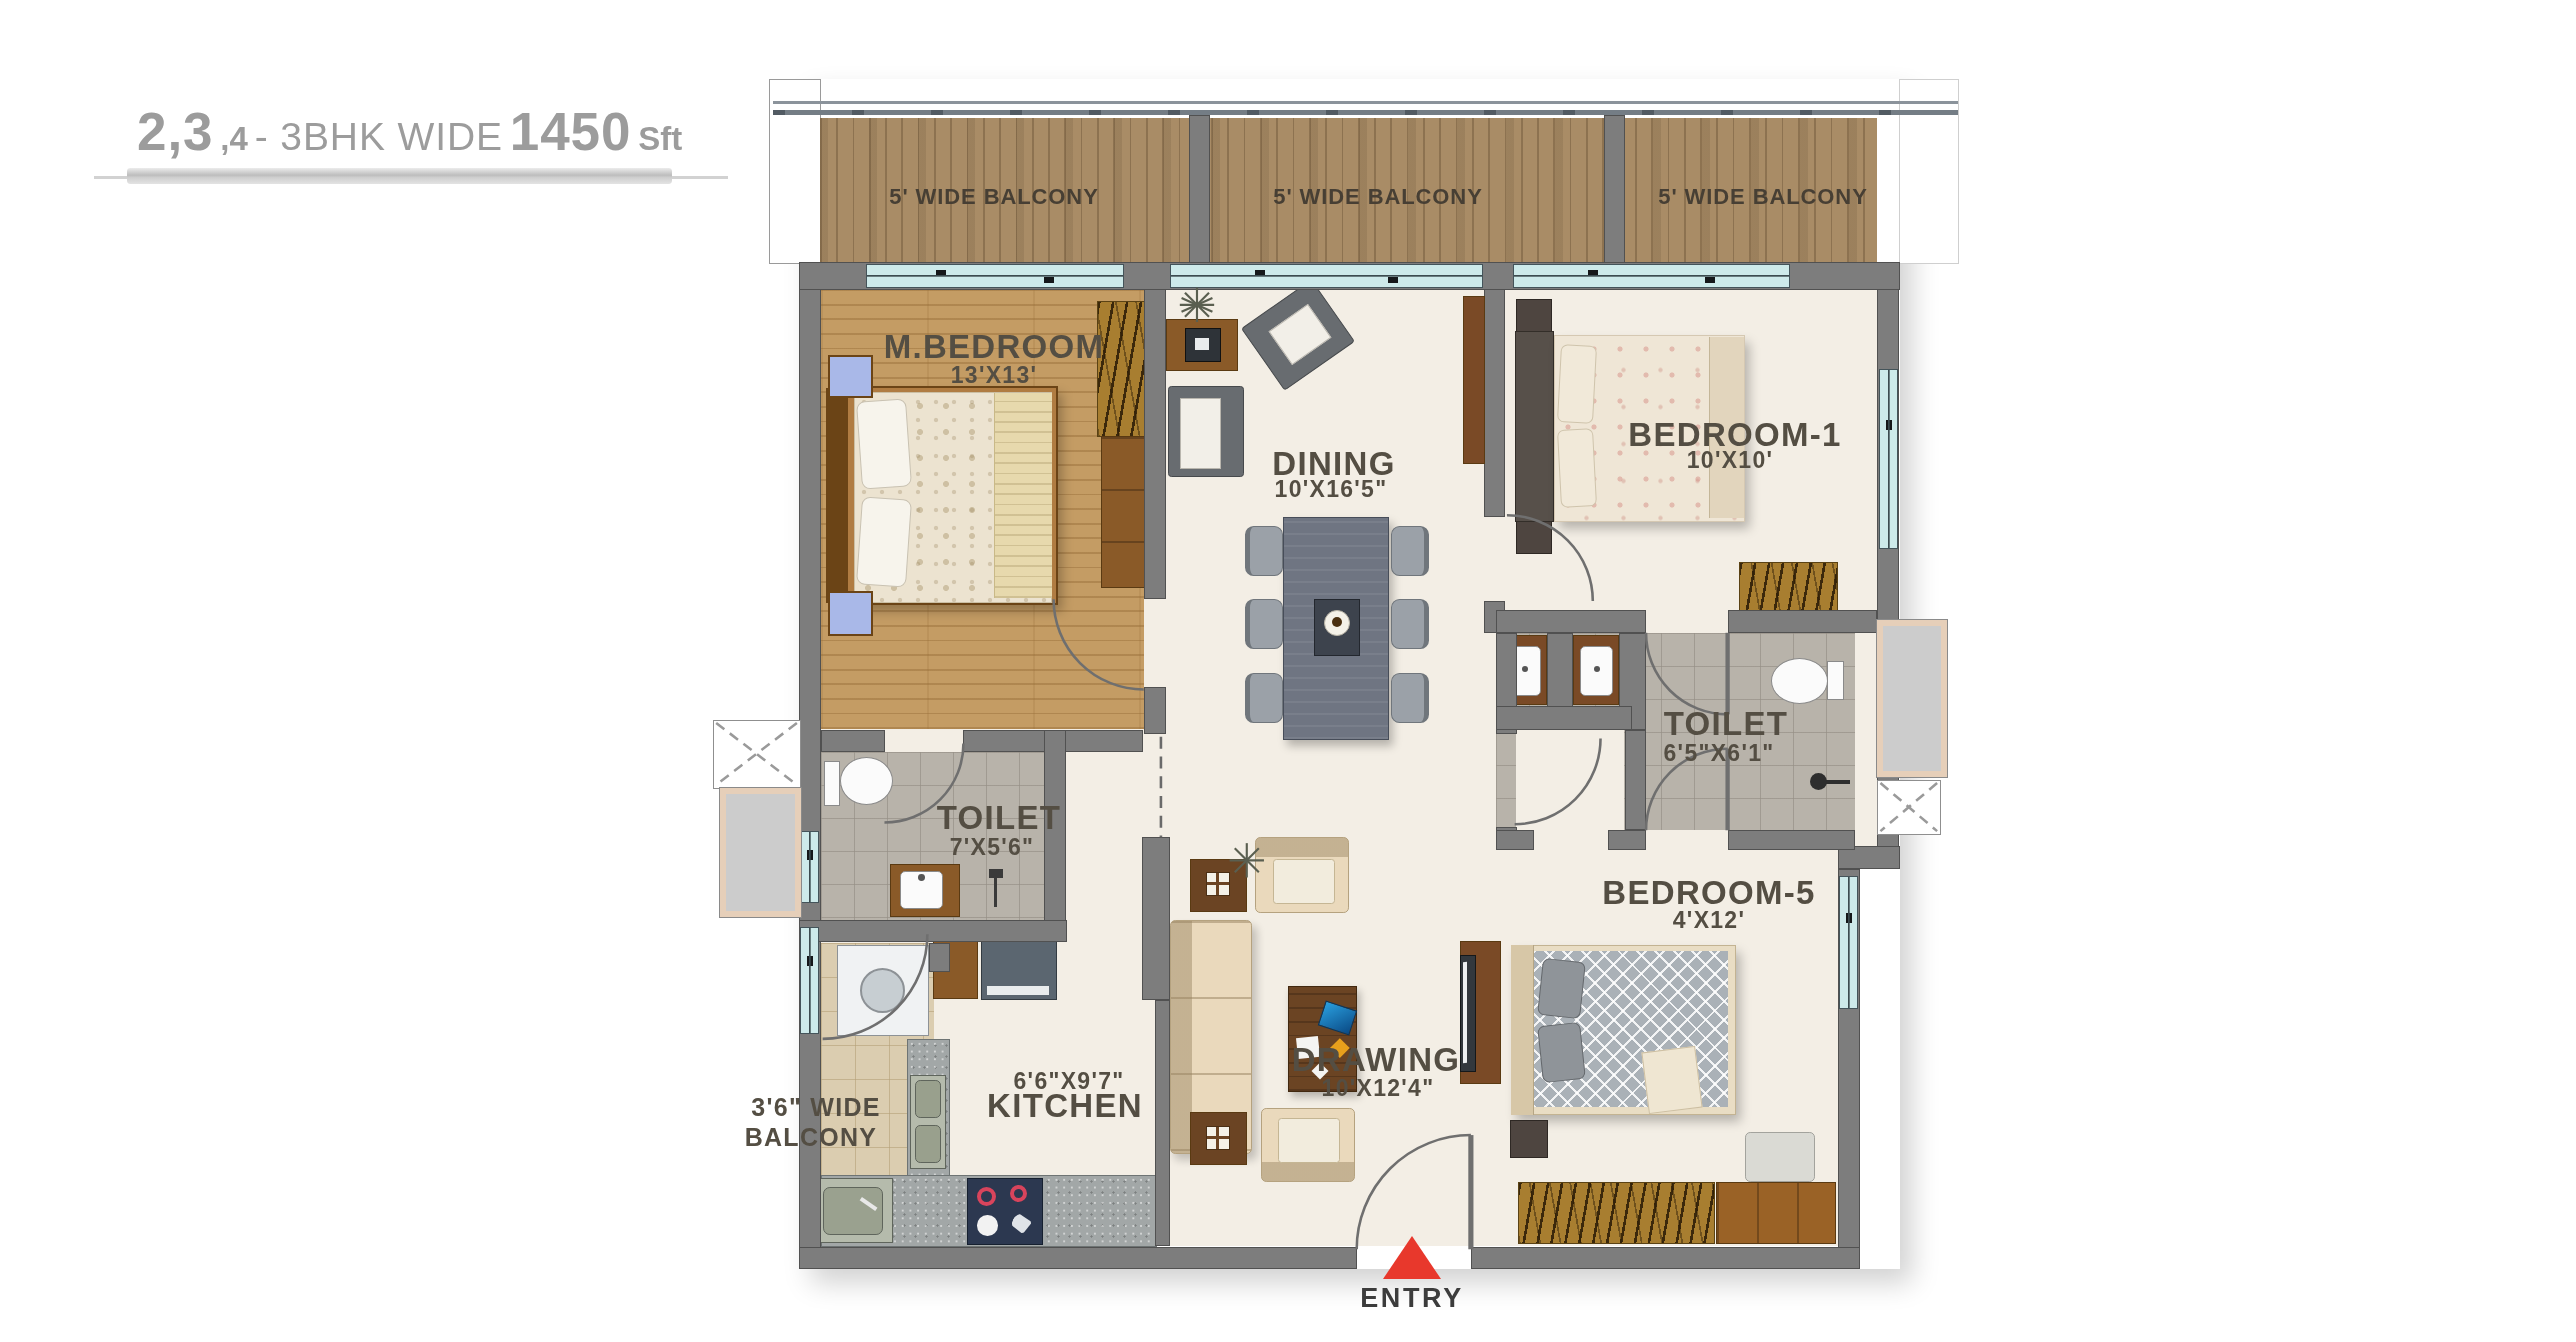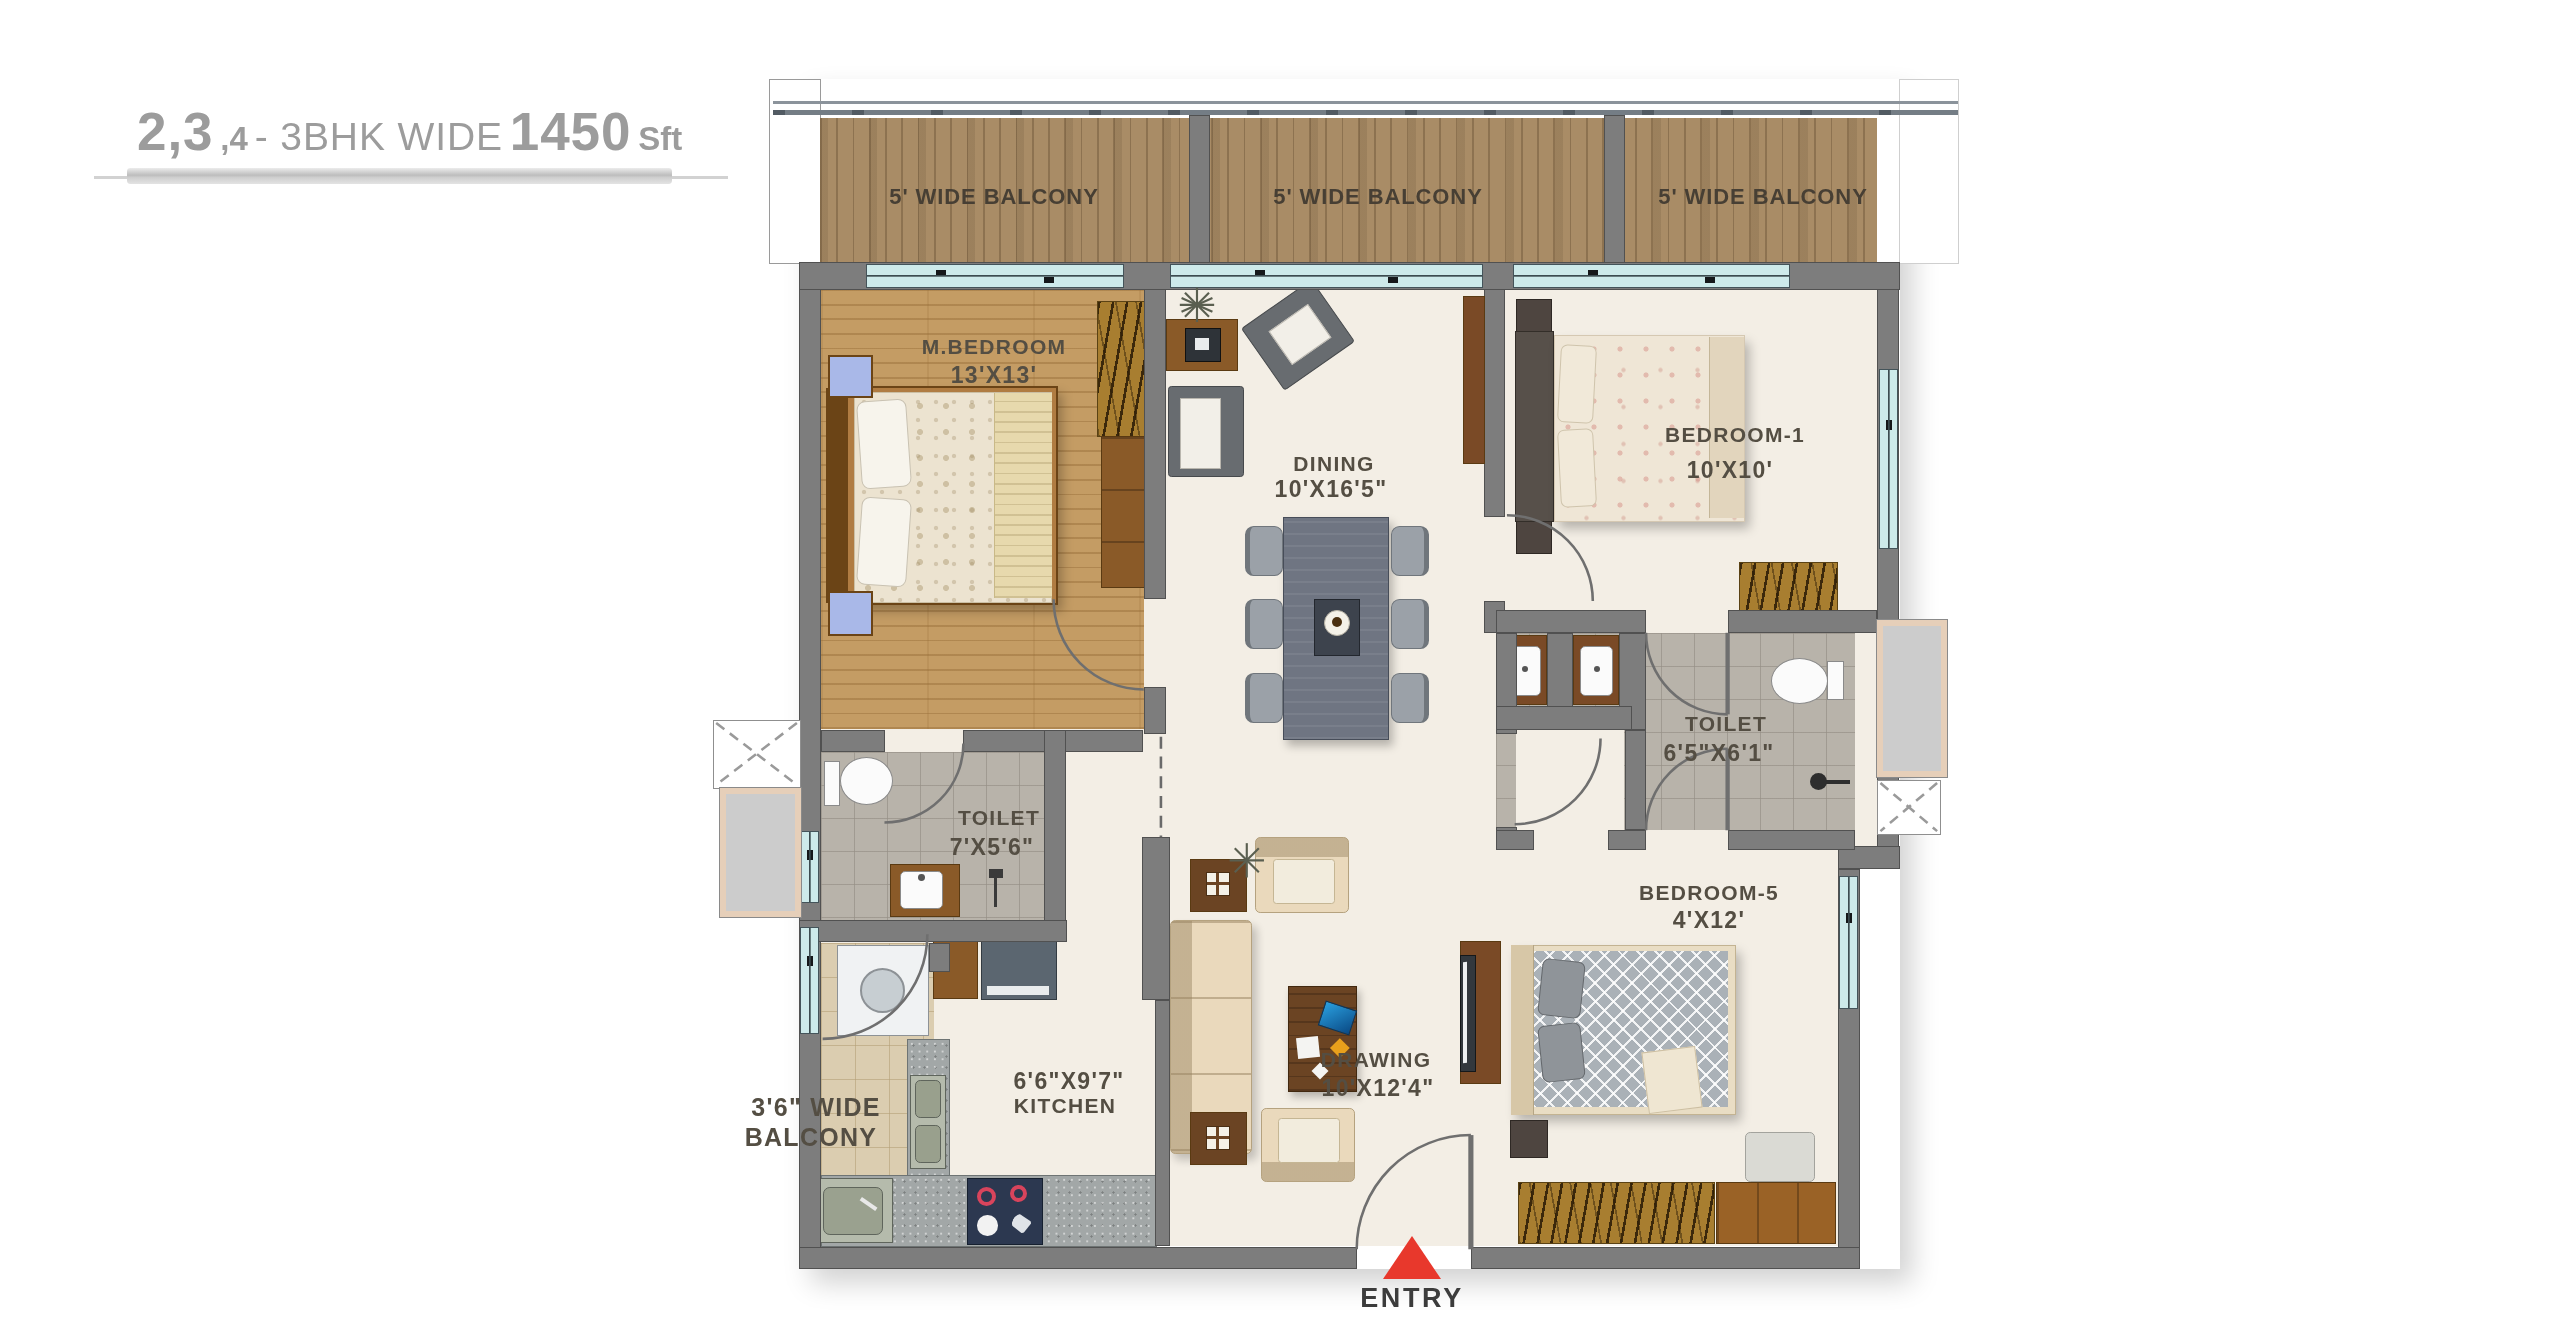--- a/index.html
+++ b/index.html
@@ -46,21 +46,21 @@
   .dark-unit{position:absolute;background:#4e4540;border:1.7px solid #2e2824;box-sizing:border-box;}
   .white-fix{position:absolute;background:#fbfbfb;border:1.7px solid #8a8a8a;box-sizing:border-box;}
   .steel{position:absolute;background:#b5bbac;border:1.7px solid #5f655c;box-sizing:border-box;}
   .cream-seat{position:absolute;background:#ead9bc;border:1.7px solid #b5a27f;box-sizing:border-box;border-radius:5.2px;}
   .gray-seat{position:absolute;background:#686c70;border:1.7px solid #46494c;box-sizing:border-box;border-radius:3.4px;}
   .shaft{position:absolute;background:#cccccc;border:6.9px solid #e6cfb9;outline:1.7px solid #8a8a8a;box-sizing:border-box;}
   .duct{position:absolute;background:#ffffff;border:1.7px solid #8f8f8f;box-sizing:border-box;}
   
   .lbl{position:absolute;transform:translate(-50%,-50%);color:#544e43;font-weight:600;letter-spacing:1.3px;
        white-space:nowrap;text-align:center;}
-  .lbl-name{font-size:21px;}
+  .lbl-name{font-size:33px;}
   .lbl-dim{font-size:23px;}
   .lbl-balcony{font-size:22px;color:#473f34;letter-spacing:0.9px;font-weight:600;}
   .lbl-entry{font-size:27px;color:#3c3c3c;font-weight:bold;letter-spacing:2.6px;}
   #svg-overlay{position:absolute;left:0;top:0;pointer-events:none;}
   #entry-arrow{position:absolute;left:1383px;top:1236px;width:0;height:0;
     border-left:29px solid transparent;border-right:29px solid transparent;border-bottom:43px solid #e8382c;}
 </style>
 </head>
 <body>
 
@@ -310,21 +310,21 @@
 <div class="lbl lbl-balcony" style="left:1378px;top:197px;">5' WIDE BALCONY</div>
 <div class="lbl lbl-balcony" style="left:1763px;top:197px;">5' WIDE BALCONY</div>
 
 <div class="lbl lbl-name" style="left:994px;top:347px;">M.BEDROOM</div>
 <div class="lbl lbl-dim" style="left:994px;top:375px;">13'X13'</div>
 
 <div class="lbl lbl-name" style="left:1334px;top:464px;">DINING</div>
 <div class="lbl lbl-dim" style="left:1331px;top:489px;">10'X16'5"</div>
 
 <div class="lbl lbl-name" style="left:1735px;top:435px;">BEDROOM-1</div>
-<div class="lbl lbl-dim" style="left:1730px;top:460px;margin-top:10px;">10'X10'</div>
+<div class="lbl lbl-dim" style="left:1730px;top:460px;">10'X10'</div>
 
 <div class="lbl lbl-name" style="left:999px;top:818px;">TOILET</div>
 <div class="lbl lbl-dim" style="left:992px;top:847px;">7'X5'6"</div>
 
 <div class="lbl lbl-name" style="left:1726px;top:724px;">TOILET</div>
 <div class="lbl lbl-dim" style="left:1719px;top:753px;">6'5"X6'1"</div>
 
 <div class="lbl lbl-name" style="left:1065px;top:1106px;">KITCHEN</div>
 <div class="lbl lbl-dim" style="left:1069px;top:1081px;">6'6"X9'7"</div>
 

